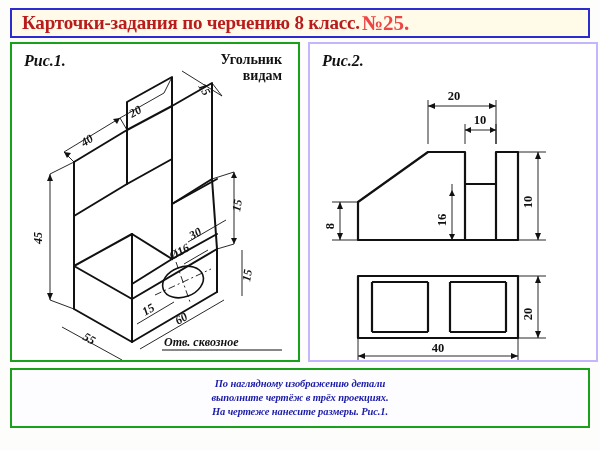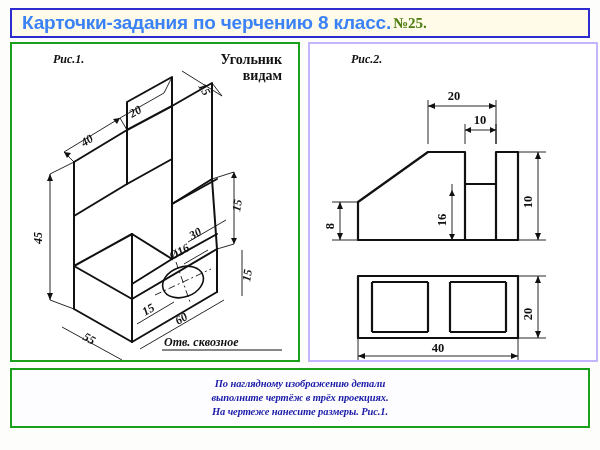--- a/index.html
+++ b/index.html
@@ -27,32 +27,32 @@
     margin: 2px 4px 4px 4px;
     border: 2px solid #2b2bd0;
     background: #fffbe8;
     height: 30px;
     box-sizing: border-box;
     display: flex;
     align-items: center;
     padding-left: 10px;
   }
   .title-text {
-    font-family: Liberation Sans, sans-serif;
+    font-family: Liberation Serif, serif;
     font-weight: bold;
     font-size: 19px;
-    color: #3b82f6;
+    color: #b91c1c;
     letter-spacing: -0.2px;
     white-space: nowrap;
   }
   .title-num {
     font-family: "Liberation Serif", serif;
     font-weight: bold;
-    font-size: 15px;
-    color: #4d7c0f;
+    font-size: 21px;
+    color: #ef4444;
     margin-left: 2px;
     white-space: nowrap;
   }
   
   .panels {
     position: relative;
     display: flex;
     gap: 8px;
     margin: 0 4px;
     height: 320px;
@@ -64,23 +64,22 @@
     flex: 1 1 50%;
   }
   .panel-left { border: 2px solid #1aa01a; }
   .panel-right { border: 2px solid #c4b5fd; }
 
   .fig-label {
     position: absolute;
     font-family: "Liberation Serif", serif;
     font-weight: bold;
     font-style: italic;
-    font-size: 12px;
+    font-size: 16px;
     color: #111;
-    margin-left: 29px;
   }
   .part-name {
     position: absolute;
     font-family: "Liberation Serif", serif;
     font-weight: bold;
     font-size: 14px;
     color: #111;
     text-align: right;
     line-height: 1.15;
   }

